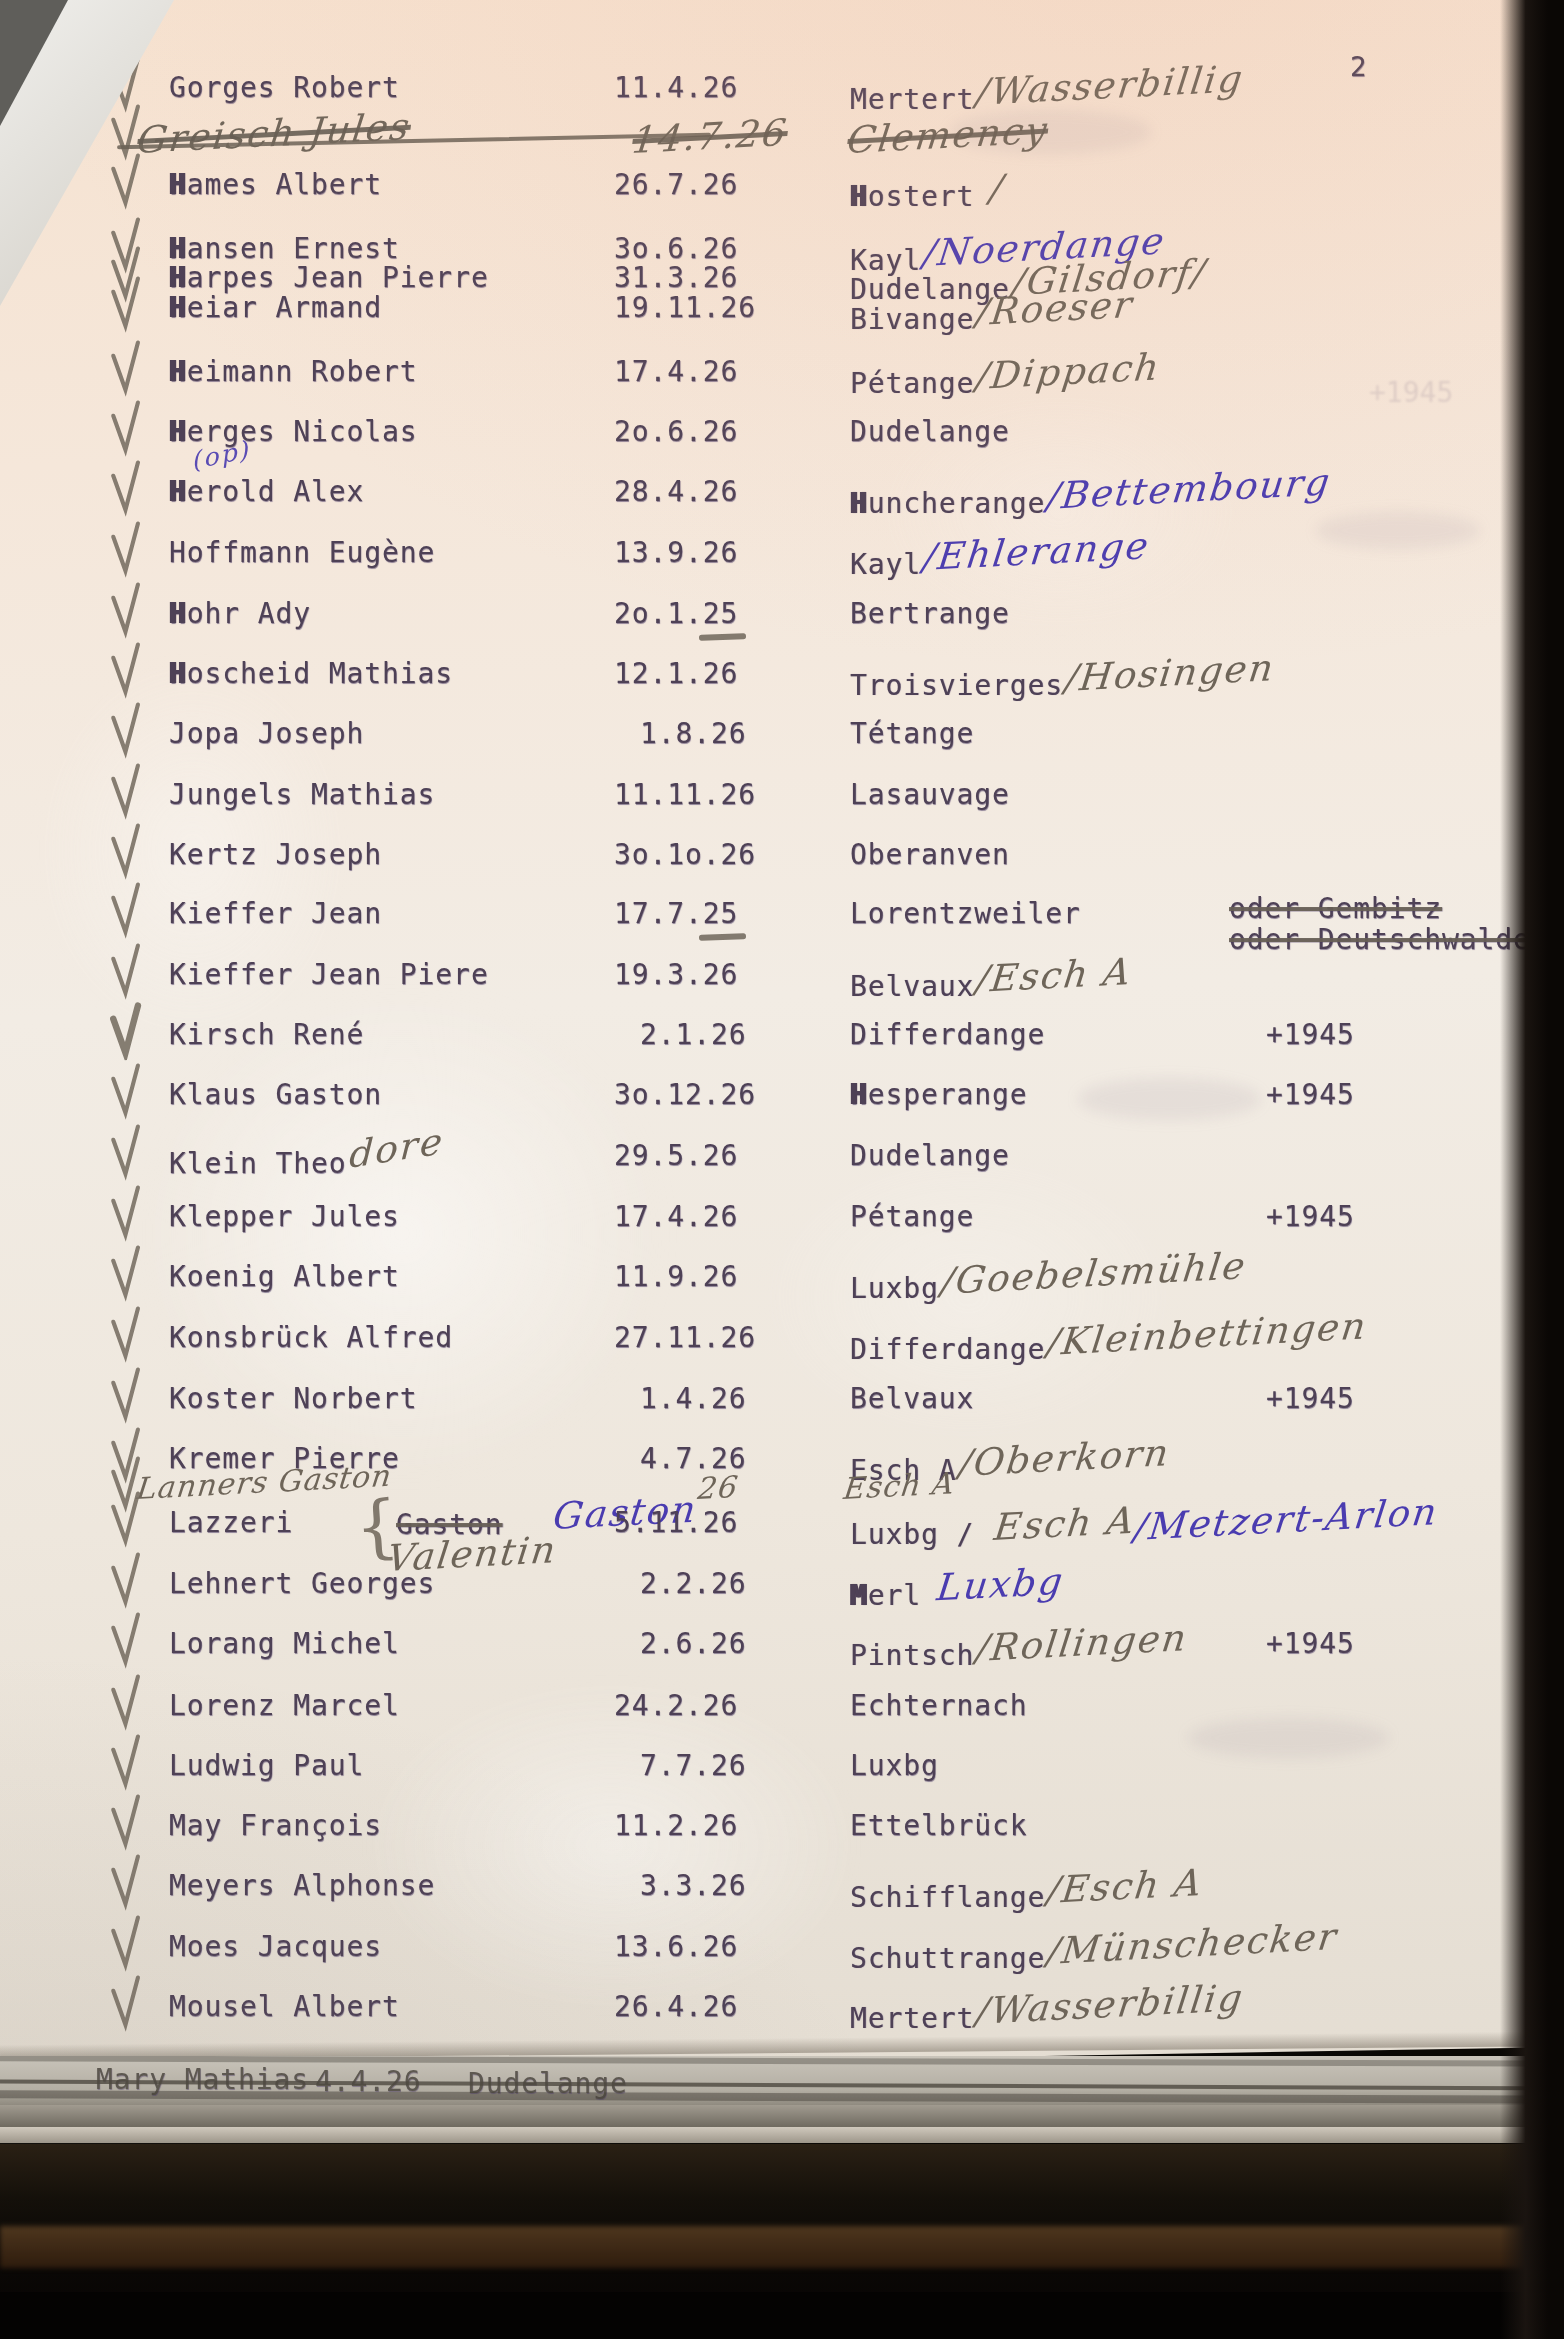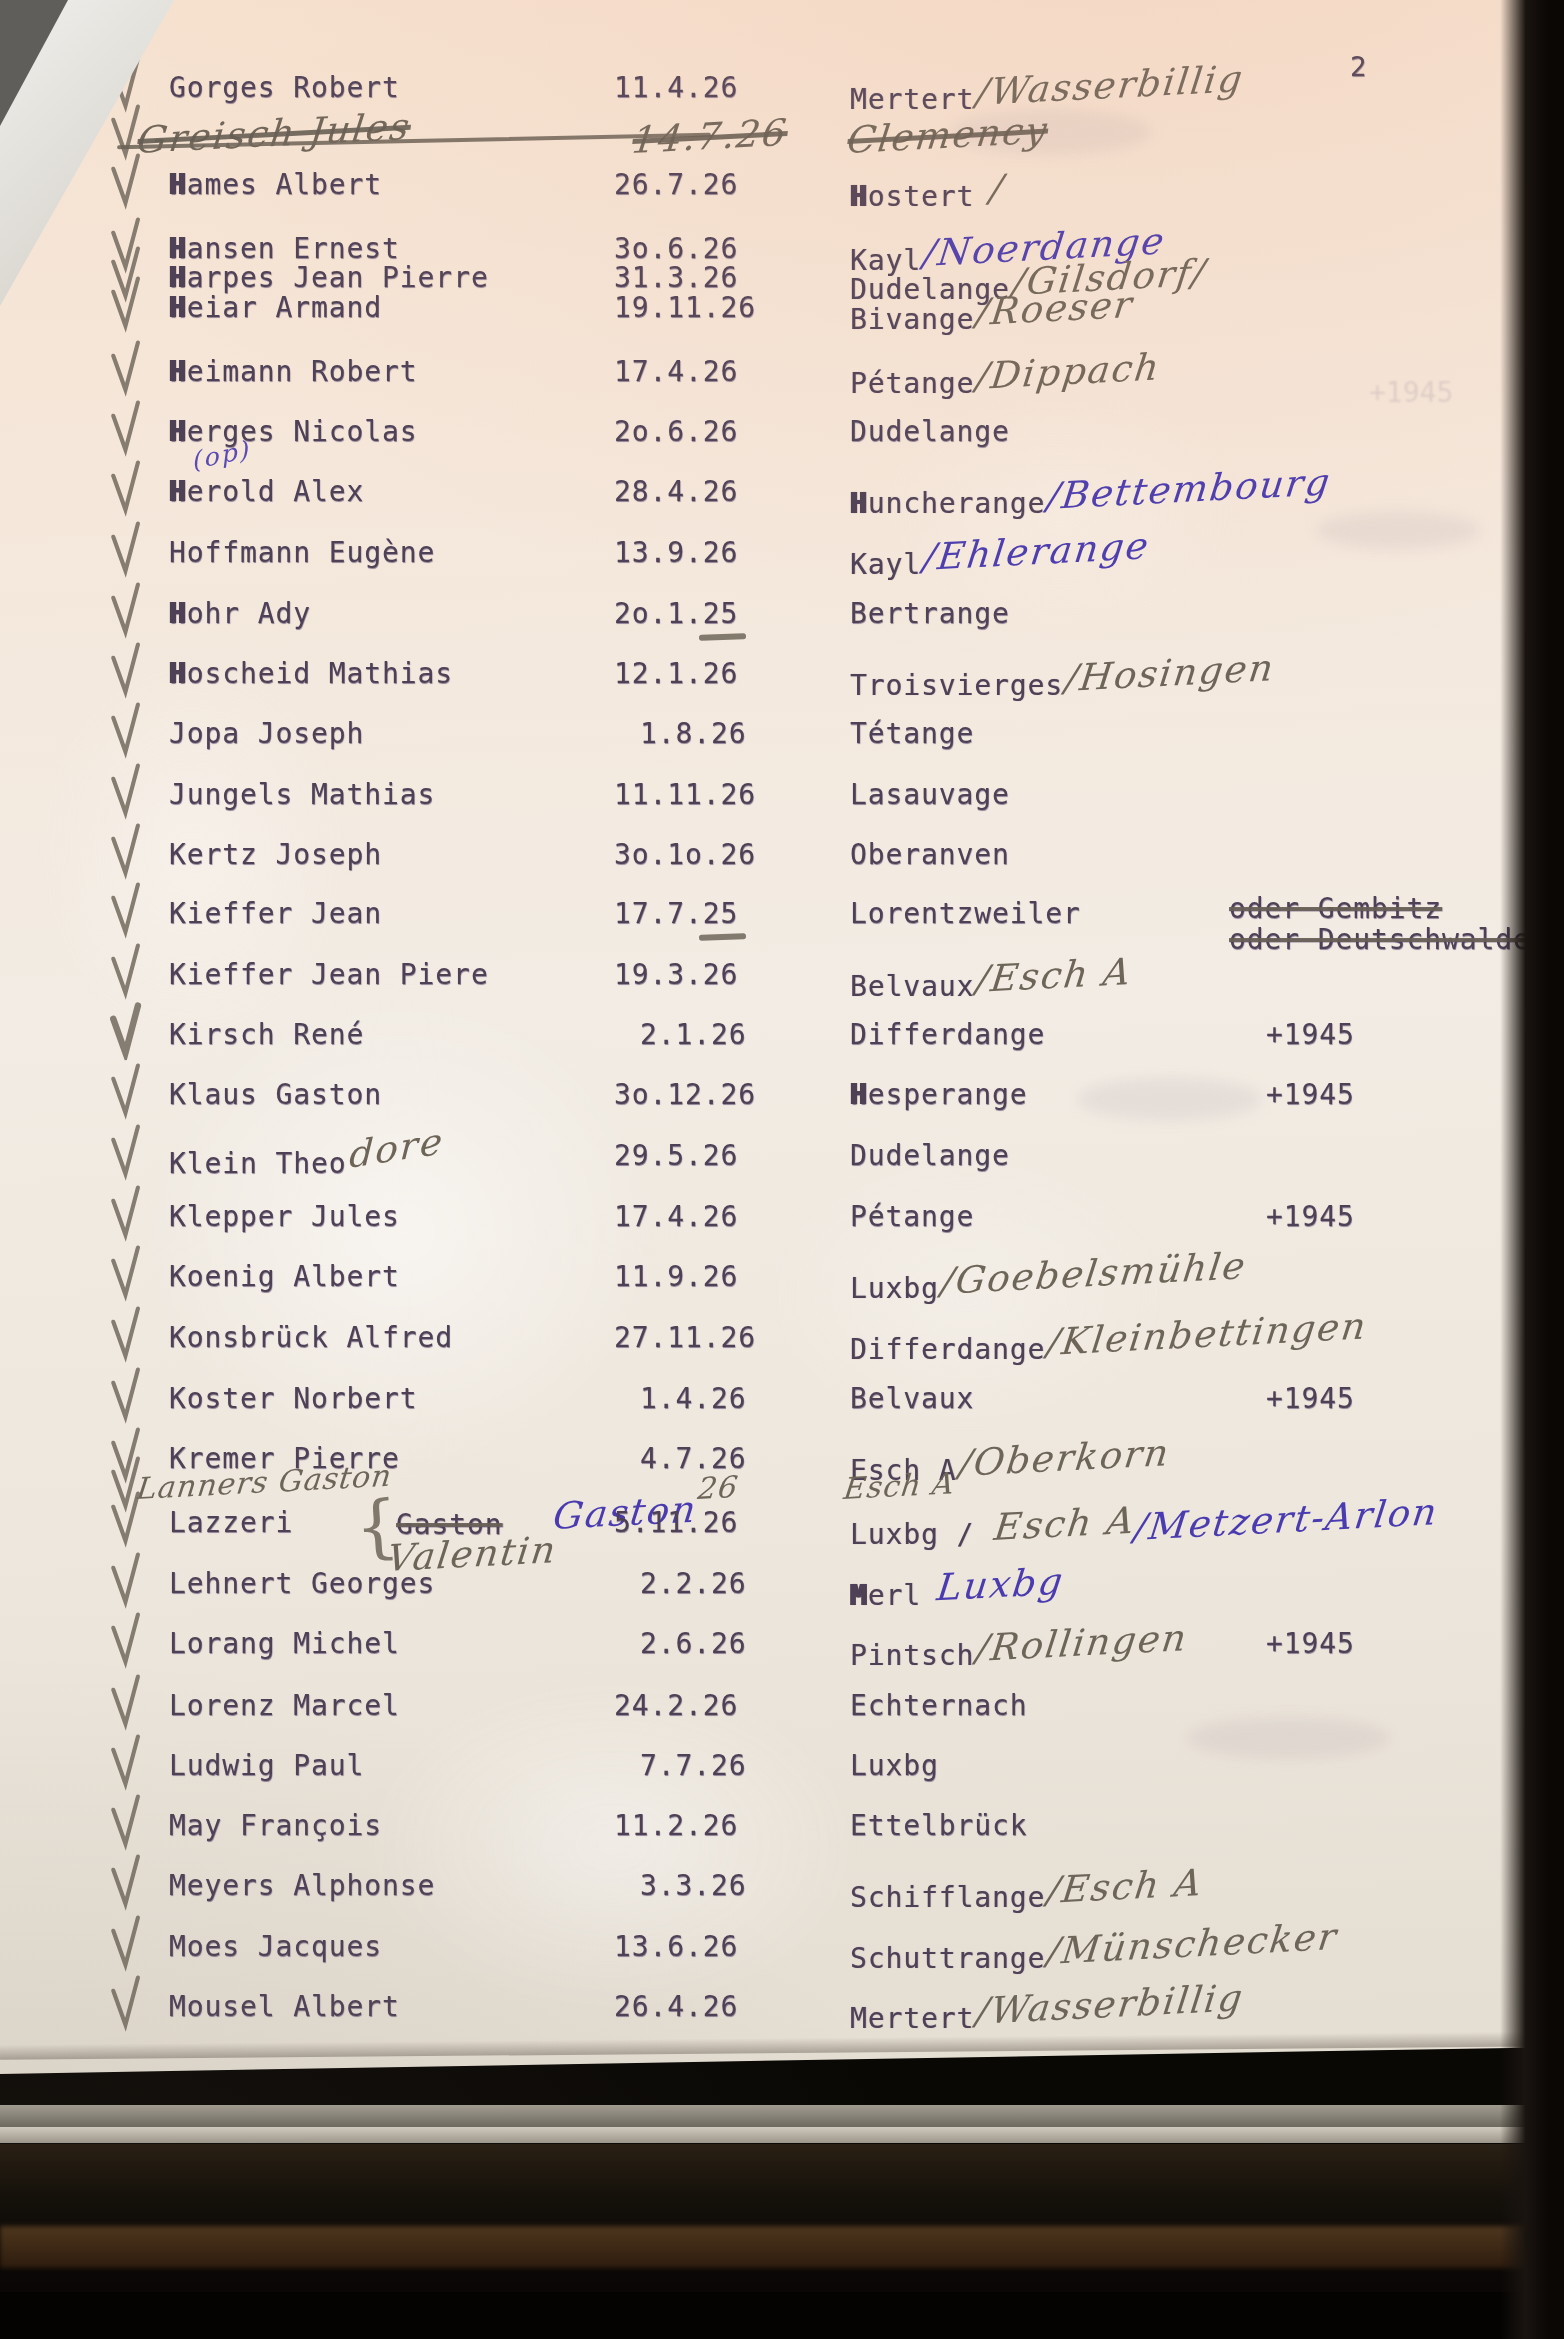--- a/index.html
+++ b/index.html
@@ -391,20 +391,28 @@
           </svg></span>
         <span class="cell" style="left: 169px;"><span class="typed">Mousel Albert</span></span>
         <span class="cell" style="left: 614px;"><span class="typed">26.4.26</span></span>
         <span class="cell" style="left: 850px;"><span class="typed">Mertert</span><span class="hw pencil" style="vertical-align: 3.7px;">/Wasserbillig</span></span>
       </div>
     </div>
 
   <div class="vignette"></div>
 
   <div class="edge-shadow-bottom"></div>
+  <div class="under-strip">
+    <div class="streak" style="top:1.8px;"></div>
+    <div class="streak" style="top:37px;height:8.2px;background:rgba(80,75,68,.55);"></div>
+    <span class="typed" style="position:absolute;left:96px;top:7.3px;">Mary Mathias</span>
+    <span class="typed" style="position:absolute;left:315px;top:9.1px;">4.4.26</span>
+    <span class="typed" style="position:absolute;left:468px;top:11px;">Dudelange</span>
+    <div class="pencil-line"></div>
+  </div>
   <div class="stack-edge1"></div>
   <div class="stack-edge2"></div>
   <div class="table-dark"></div>
   <div class="table-brown-band"></div>
   <div class="table-bottom-black"></div>
 
   <div class="edge-right"></div>
   <div class="corner-tl-light"></div>
   <div class="corner-tl-dark"></div>
 

